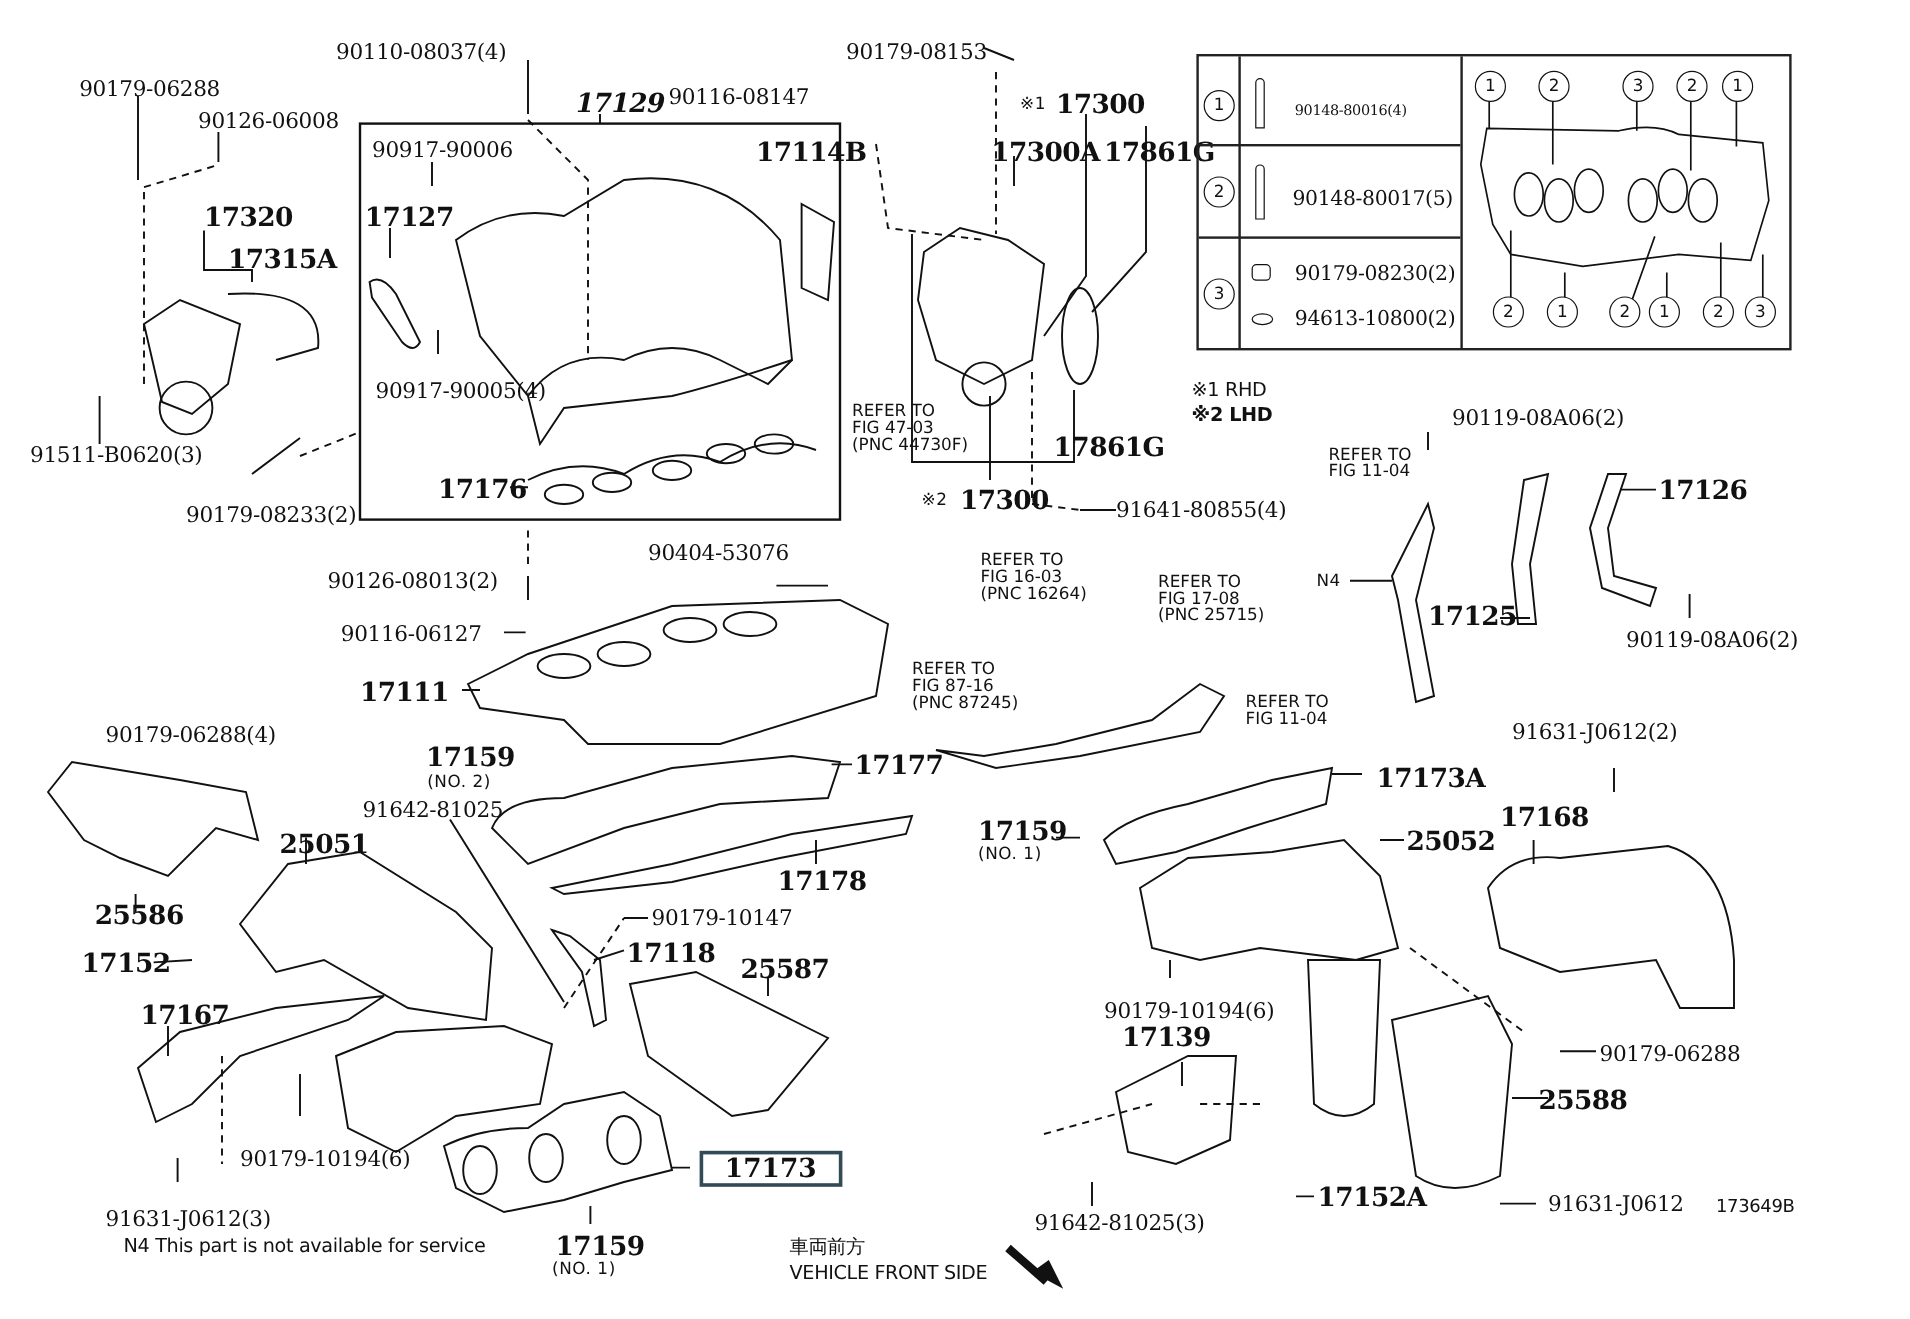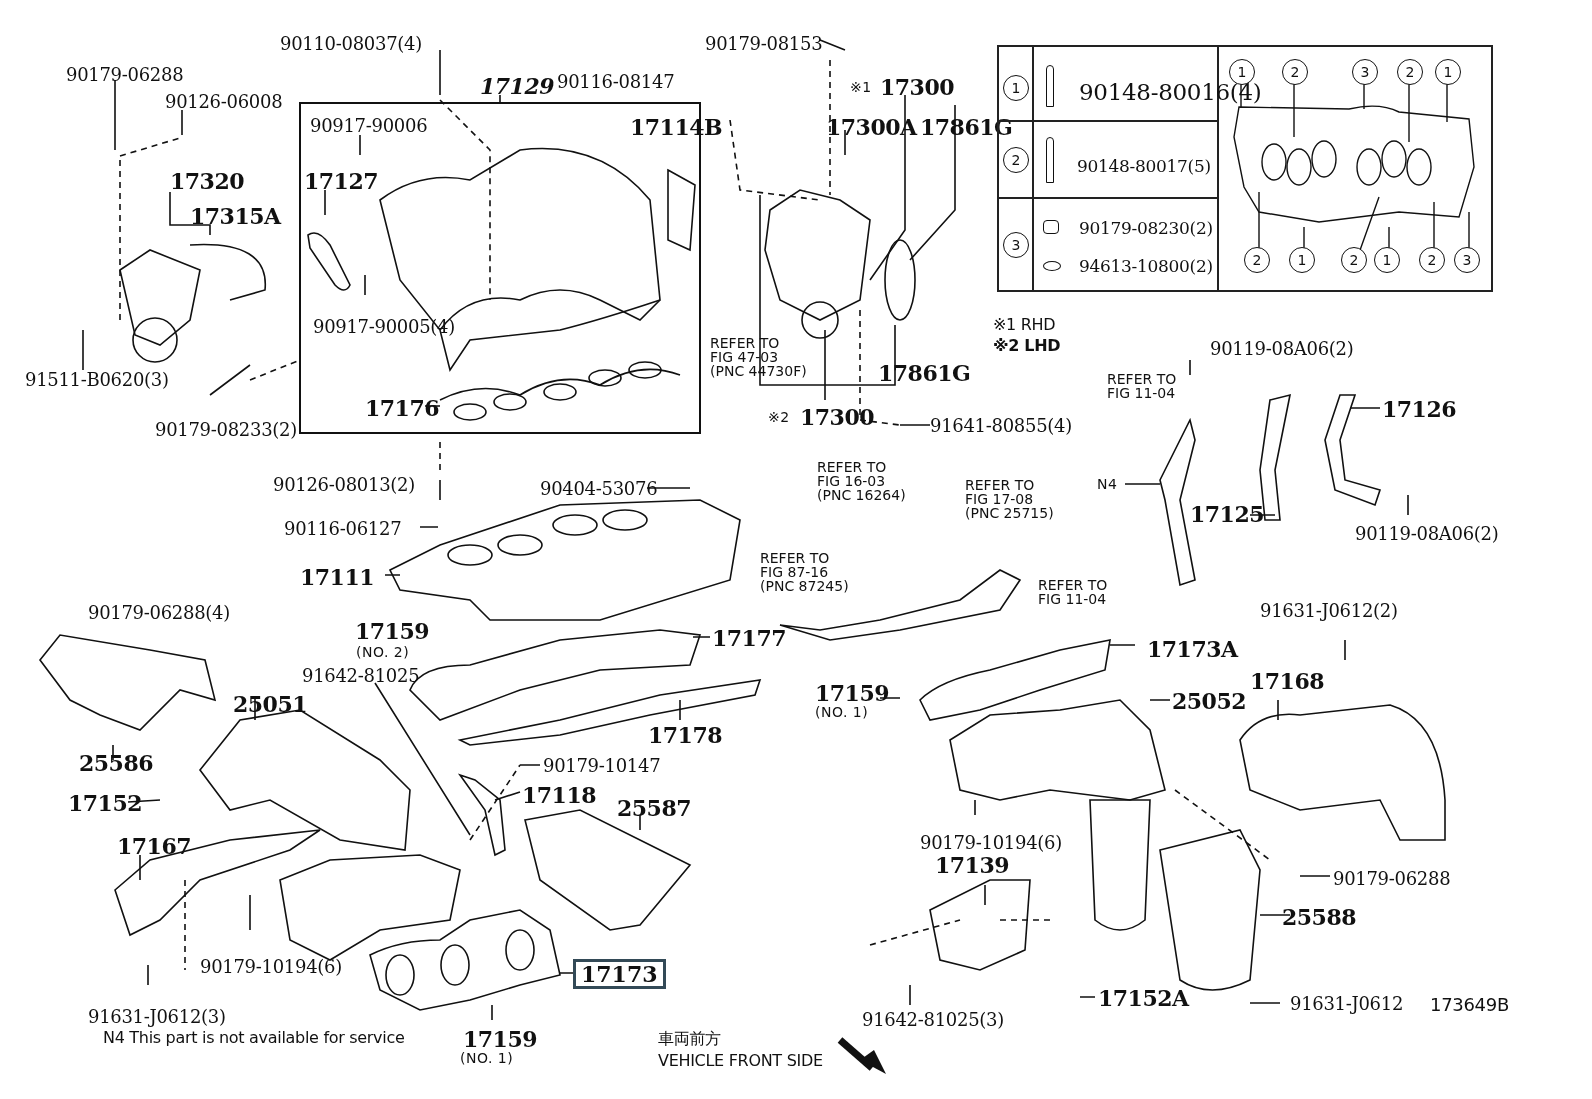--- a/index.html
+++ b/index.html
@@ -3,21 +3,21 @@
 <meta charset="utf-8">
 <style>
   html,body{margin:0;padding:0;background:#fff;}
   body{width:1592px;height:1099px;position:relative;overflow:hidden;font-family:"DejaVu Serif","Liberation Serif",serif;color:#111;}
   .lbl{position:absolute;white-space:nowrap;font-size:18px;line-height:18px;color:#111;letter-spacing:-0.3px;}
   .big{font-size:22px;line-height:22px;font-weight:bold;letter-spacing:-0.5px;}
   .sm{font-family:"DejaVu Sans","Liberation Sans",sans-serif;font-size:14px;line-height:15px;letter-spacing:0.5px;}
   .note{font-family:"DejaVu Sans","Liberation Sans",sans-serif;font-size:16px;line-height:18px;}
   .ref{position:absolute;font-family:"DejaVu Sans","Liberation Sans",sans-serif;font-size:14px;line-height:14px;white-space:nowrap;}
   svg.art{position:absolute;left:0;top:0;width:1592px;height:1099px;}
-  .hl{position:absolute;border:3px solid #334a57;padding:0 5px;font-size:22px;line-height:24px;font-weight:bold;}
+  .hl{position:absolute;border:3px solid #334a57;padding:0 18px;font-size:22px;line-height:24px;font-weight:bold;margin-left:10px;}
   .tbl{position:absolute;left:997px;top:45px;width:492px;height:243px;border:2px solid #222;}
   .circ{position:absolute;width:24px;height:24px;border:1.6px solid #111;border-radius:50%;font-family:"DejaVu Sans",sans-serif;font-size:14px;line-height:24px;text-align:center;background:#fff;}
 </style>
 </head>
 <body>
 
 <svg class="art" viewBox="0 0 1592 1099" fill="none" stroke="#111" stroke-width="1.6">
 
   <rect x="300" y="103" width="400" height="330" stroke-width="2"></rect>
   <path d="M380 200 Q420 170 470 180 L520 150 Q600 140 650 200 L660 300 Q600 320 560 330 L470 340 L450 370 L440 330 L400 280 Z"></path>
@@ -102,21 +102,21 @@
 <div class="lbl" style="left:930px;top:417px;">91641-80855(4)</div>
 
 <div class="ref" style="left:710px;top:336px;">
   <div>REFER TO</div>
   <div>FIG 47-03</div>
   <div>(PNC 44730F)</div>
 </div>
 
 <div class="lbl" style="left:273px;top:476px;">90126-08013(2)</div>
 <div class="lbl" style="left:284px;top:520px;">90116-06127</div>
-<div class="lbl" style="left:540px;top:480px;">90404-53076</div>
+<div class="lbl" style="left:540px;top:453px;">90404-53076</div>
 <div class="lbl big" style="left:300px;top:566px;">17111</div>
 
 <div class="ref" style="left:817px;top:460px;">
   <div>REFER TO</div>
   <div>FIG 16-03</div>
   <div>(PNC 16264)</div>
 </div>
 <div class="ref" style="left:760px;top:551px;">
   <div>REFER TO</div>
   <div>FIG 87-16</div>
@@ -175,30 +175,30 @@
 <div class="lbl sm" style="left:815px;top:705px;">(NO. 1)</div>
 <div class="lbl big" style="left:1172px;top:690px;">25052</div>
 <div class="lbl" style="left:920px;top:834px;">90179-10194(6)</div>
 <div class="lbl big" style="left:935px;top:854px;text-align:right;">17139</div>
 <div class="lbl" style="left:1333px;top:870px;">90179-06288</div>
 <div class="lbl big" style="left:1282px;top:906px;">25588</div>
 <div class="lbl big" style="left:1098px;top:987px;">17152A</div>
 <div class="lbl" style="left:1290px;top:995px;">91631-J0612</div>
 <div class="lbl" style="left:862px;top:1011px;">91642-81025(3)</div>
 
-<div class="lbl note" style="left:1430px;top:996px;font-size:18px;">173649B</div>
+<div class="lbl note" style="left:1430px;top:996px;font-size:15px;">173649B</div>
 
 <div class="tbl">
   <div style="position:absolute;left:33px;top:0;bottom:0;border-left:2px solid #222;"></div>
   <div style="position:absolute;left:218px;top:0;bottom:0;border-left:2px solid #222;"></div>
   <div style="position:absolute;left:0;width:218px;top:73px;border-top:2px solid #222;"></div>
   <div style="position:absolute;left:0;width:218px;top:150px;border-top:2px solid #222;"></div>
 
   <div class="circ" style="left:4px;top:28px;">1</div>
-  <div class="lbl" style="left:80px;top:36px;font-size:23px;">90148-80016(4)</div>
+  <div class="lbl" style="left:80px;top:36px;font-size:12px;">90148-80016(4)</div>
   <div class="circ" style="left:4px;top:100px;">2</div>
   <div class="lbl" style="left:78px;top:110px;font-size:17px;">90148-80017(5)</div>
   <div class="circ" style="left:4px;top:185px;">3</div>
   <div class="lbl" style="left:80px;top:172px;font-size:17px;">90179-08230(2)</div>
   <div class="lbl" style="left:80px;top:210px;font-size:17px;">94613-10800(2)</div>
 
   <span style="position:absolute;left:47px;top:18px;width:6px;height:40px;border:1.5px solid #111;border-radius:4px 4px 0 0;"></span>
   <span style="position:absolute;left:47px;top:90px;width:6px;height:44px;border:1.5px solid #111;border-radius:4px 4px 0 0;"></span>
   <span style="position:absolute;left:44px;top:173px;width:14px;height:12px;border:1.5px solid #111;border-radius:4px;"></span>
   <span style="position:absolute;left:44px;top:214px;width:16px;height:8px;border:1.5px solid #111;border-radius:50%;"></span>

